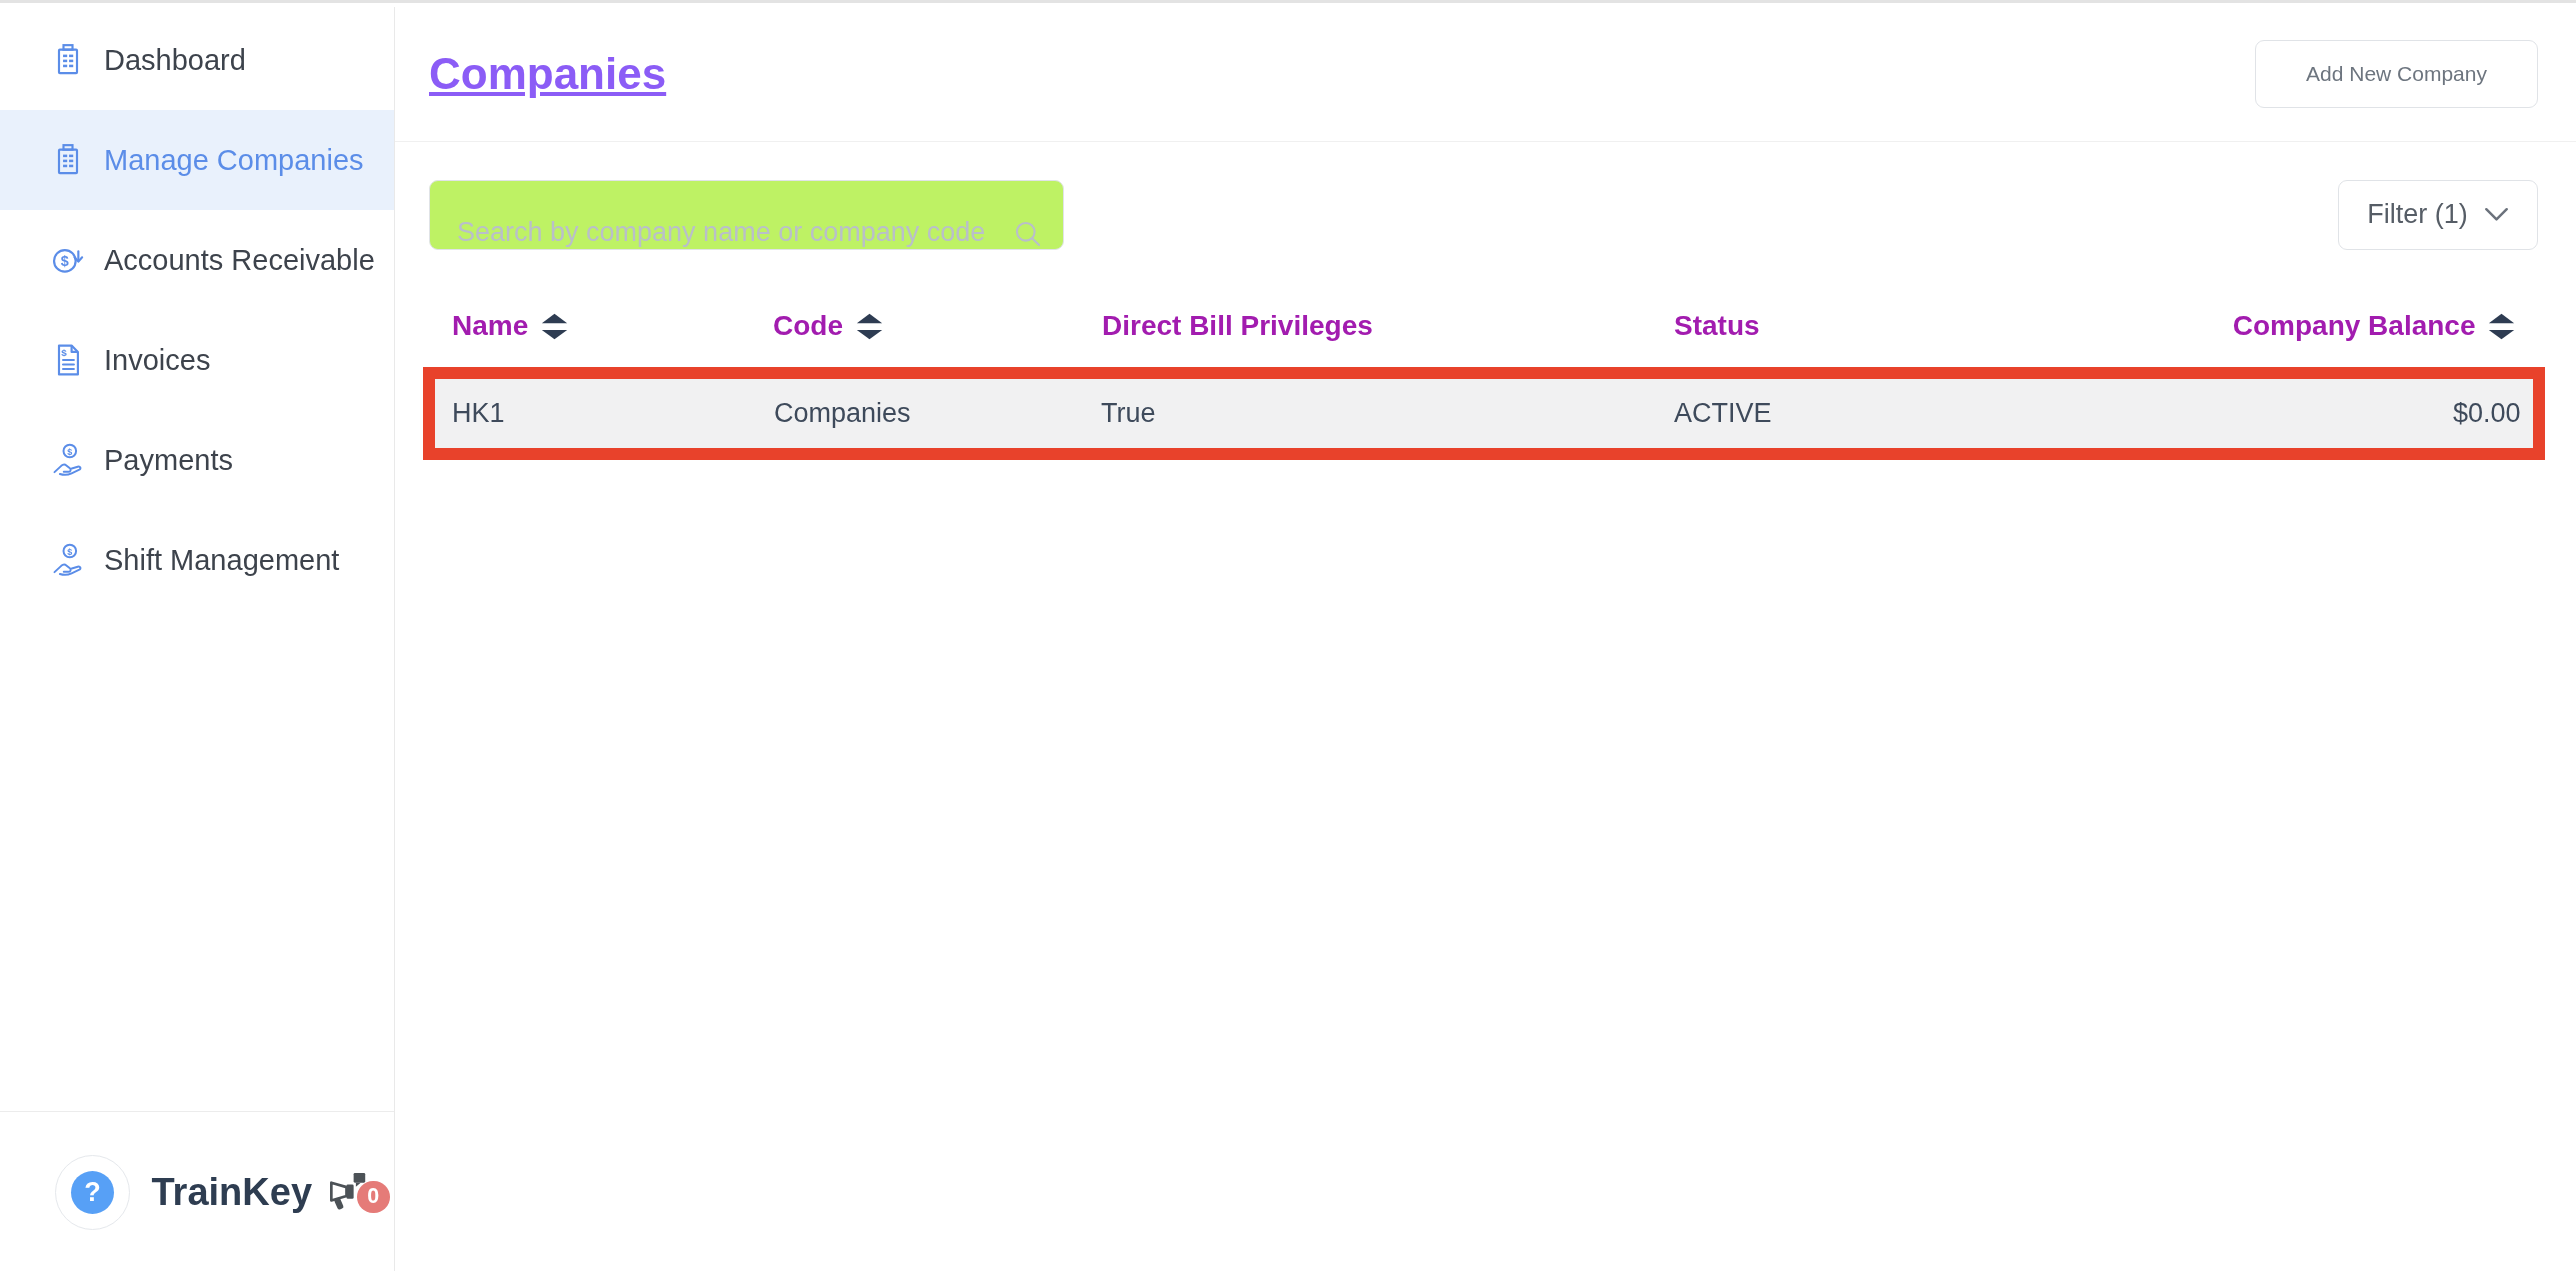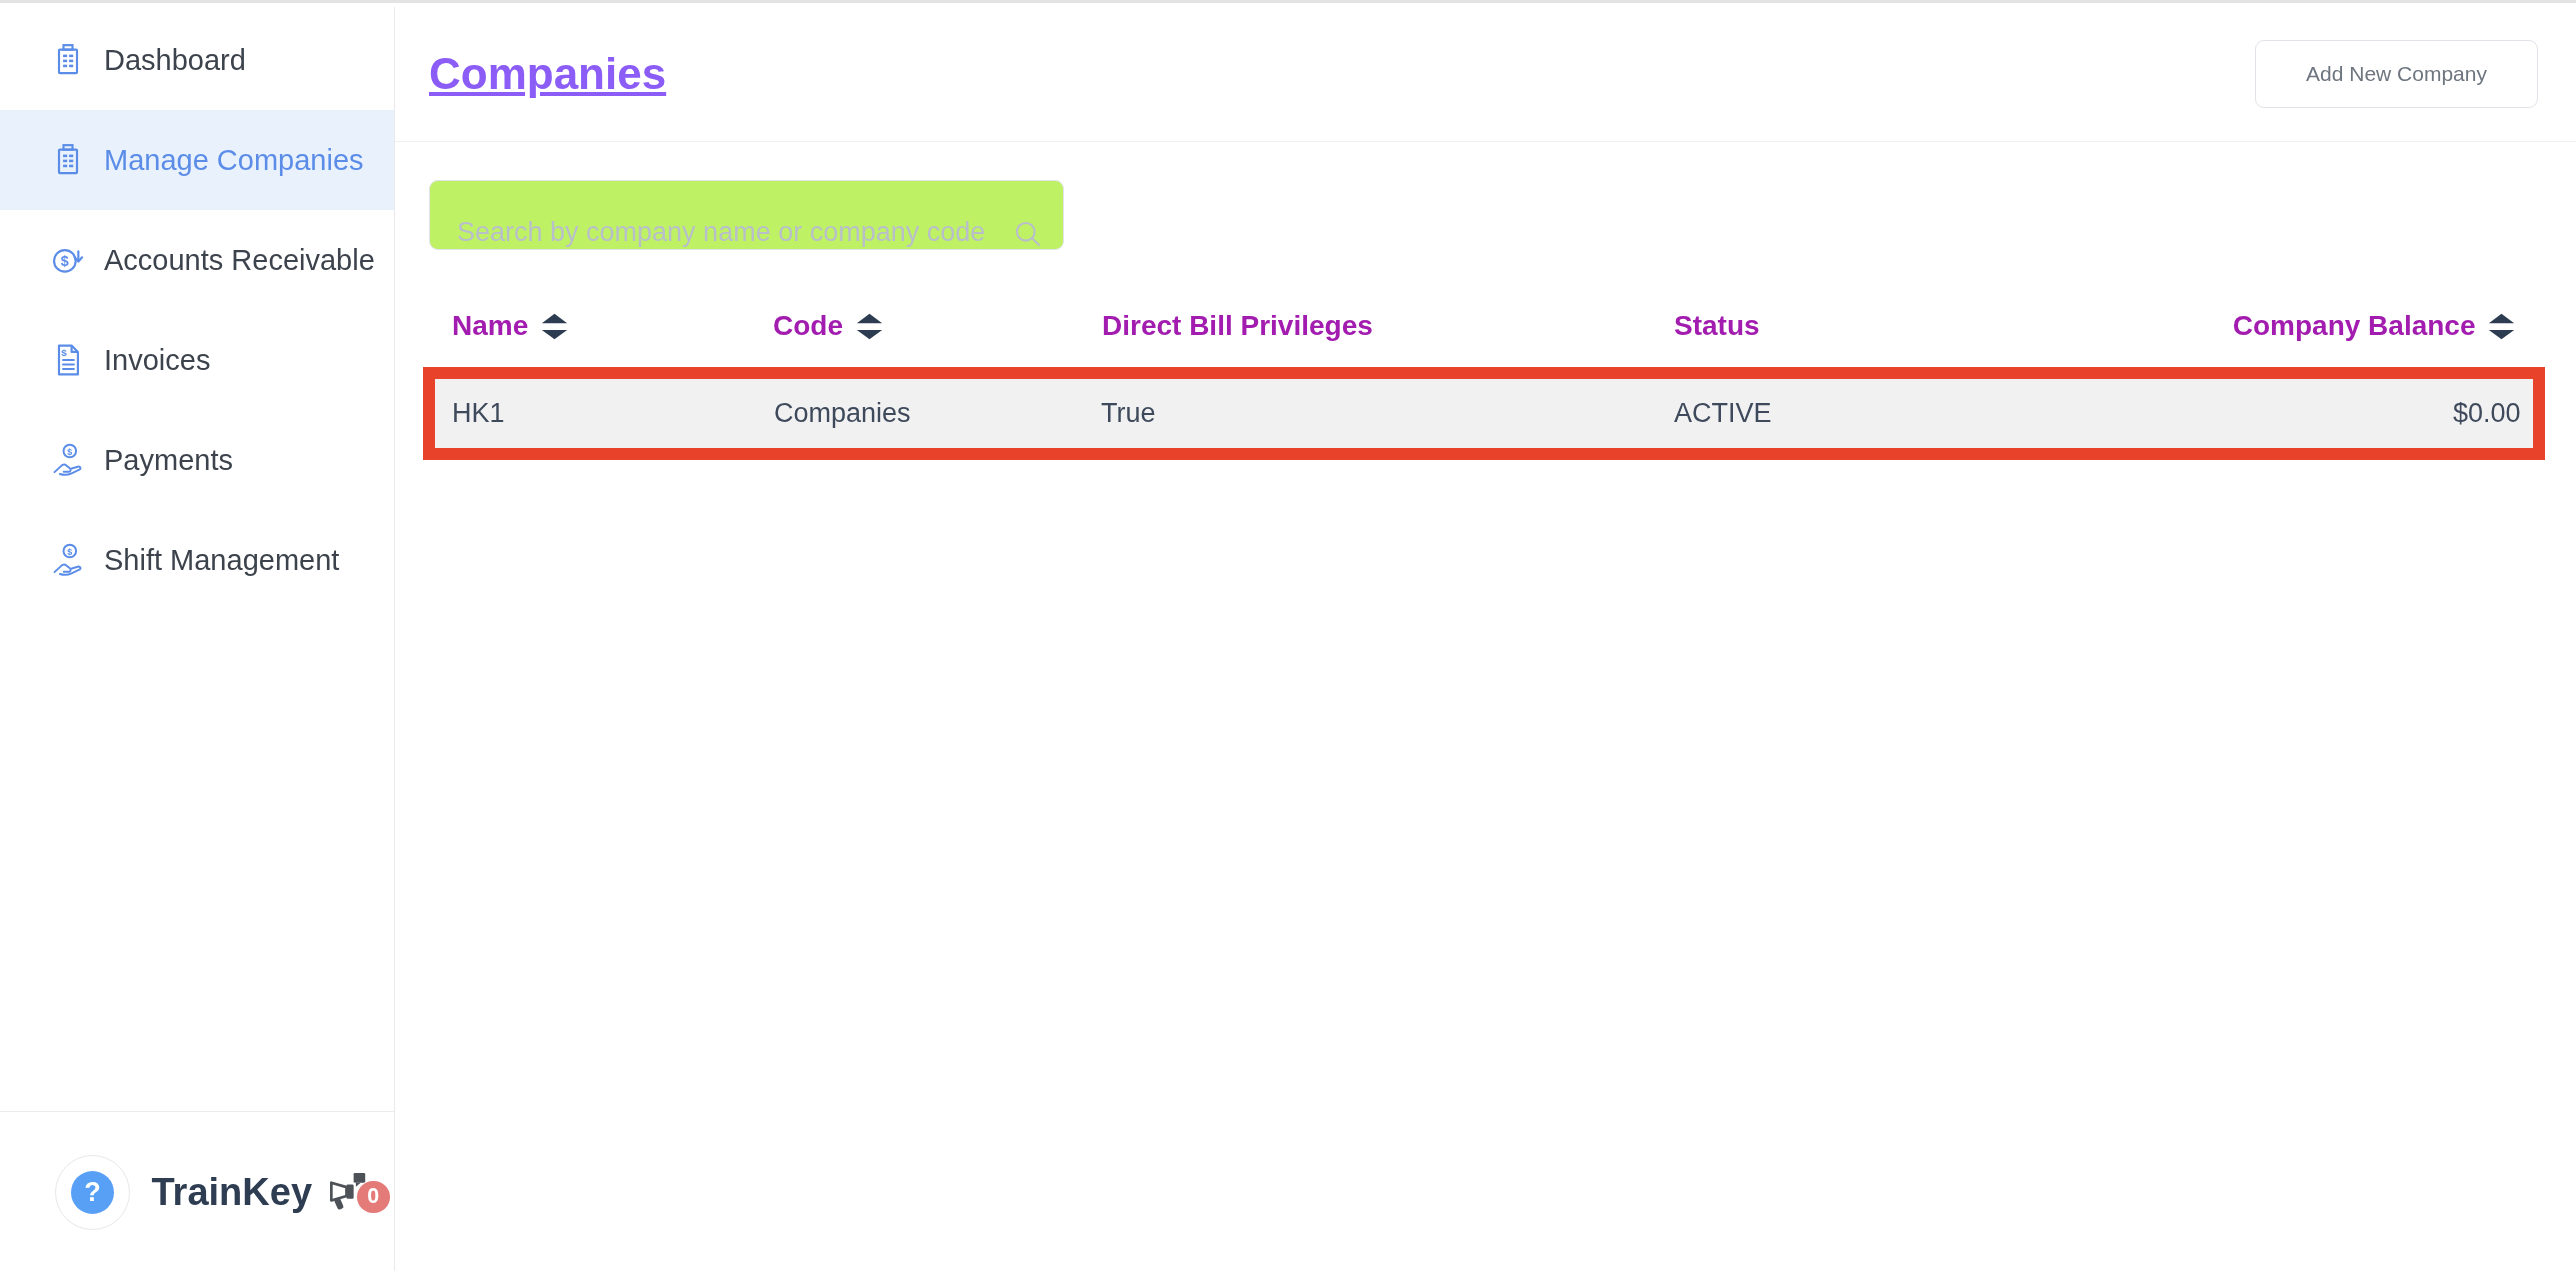--- a/index.html
+++ b/index.html
@@ -215,20 +215,26 @@
     </div>
 
     <div class="toolbar">
       <div class="search-box">
         <input class="search-input" type="text" value="" placeholder="Search by company name or company code" style="">
         <svg width="30" height="30" viewBox="0 0 34 34">
           <circle cx="14.5" cy="14.5" r="10" fill="none" stroke="#b9bfca" stroke-width="2.4"></circle>
           <path d="M22 22 L29.5 29.5" stroke="#b9bfca" stroke-width="2.4" stroke-linecap="round"></path>
         </svg>
       </div>
+      <div class="filter-btn">
+        <span>Filter (1)</span>
+        <svg width="25" height="16" viewBox="0 0 28 18">
+          <path d="M2.5 2.5 L14 14 L25.5 2.5" fill="none" stroke="#6b727c" stroke-width="2.8" stroke-linecap="round" stroke-linejoin="round"></path>
+        </svg>
+      </div>
     </div>
 
     <div class="table-header">
       <div class="th th-name">
         <span>Name</span>
         <svg class="sort-icon" viewBox="0 0 32 30">
           <polygon points="16,0 31,11 1,11" fill="#2e3c52"></polygon>
           <polygon points="1,19 31,19 16,30" fill="#2e3c52"></polygon>
         </svg>
       </div>

